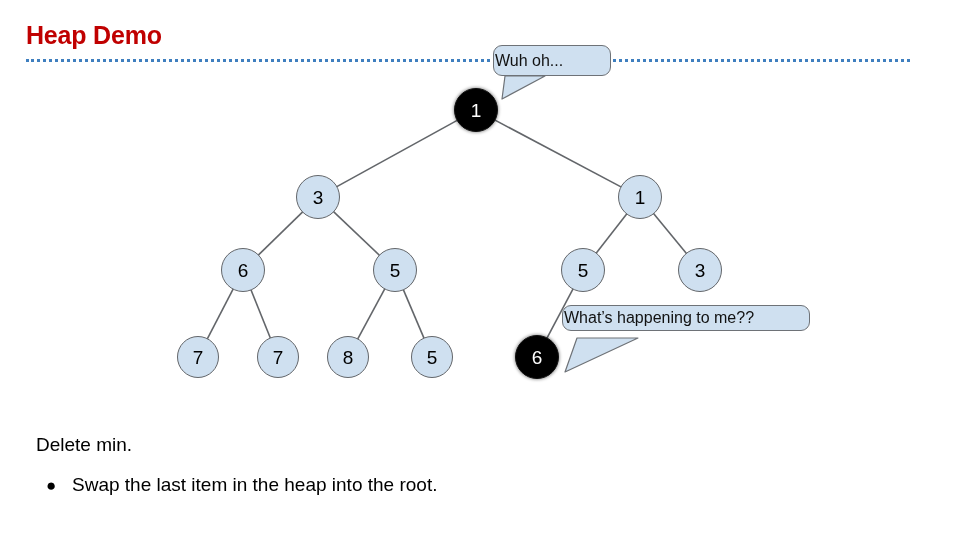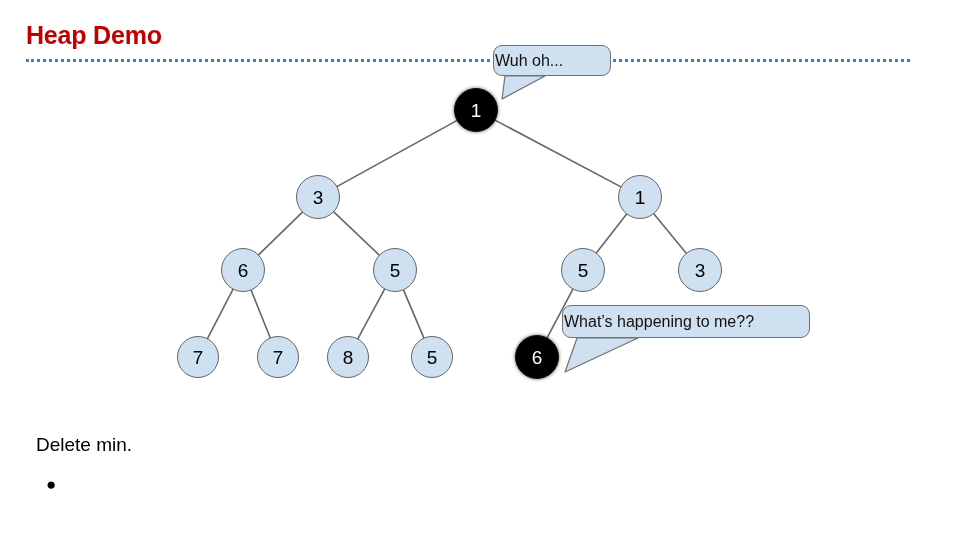--- a/index.html
+++ b/index.html
@@ -181,25 +181,26 @@
       </div>
       <div class="tree-node highlight" style="left: 515px; top: 335px; width: 44px; height: 44px;">
         <span>6</span>
       </div>
     </div>
 
   <div id="callout-layer">
       <div class="bubble" style="left: 493px; top: 45px; width: 118px; height: 31px;">
         <span>Wuh oh...</span>
       </div>
-      <div class="bubble" style="left: 562px; top: 305px; width: 248px; height: 33px;">
+      <div class="bubble" style="left: 562px; top: 305px; width: 248px; height: 26px;">
         <span>What’s happening to me??</span>
       </div>
     </div>
 
   <div id="body-text">
     <div id="lead-line">Delete min.</div>
     <div id="bullet-row">
       <span id="bullet-dot">●</span>
+      <span id="bullet-text">Swap the last item in the heap into the root.</span>
     </div>
   </div>
 
 </div>
 
 </body></html>

